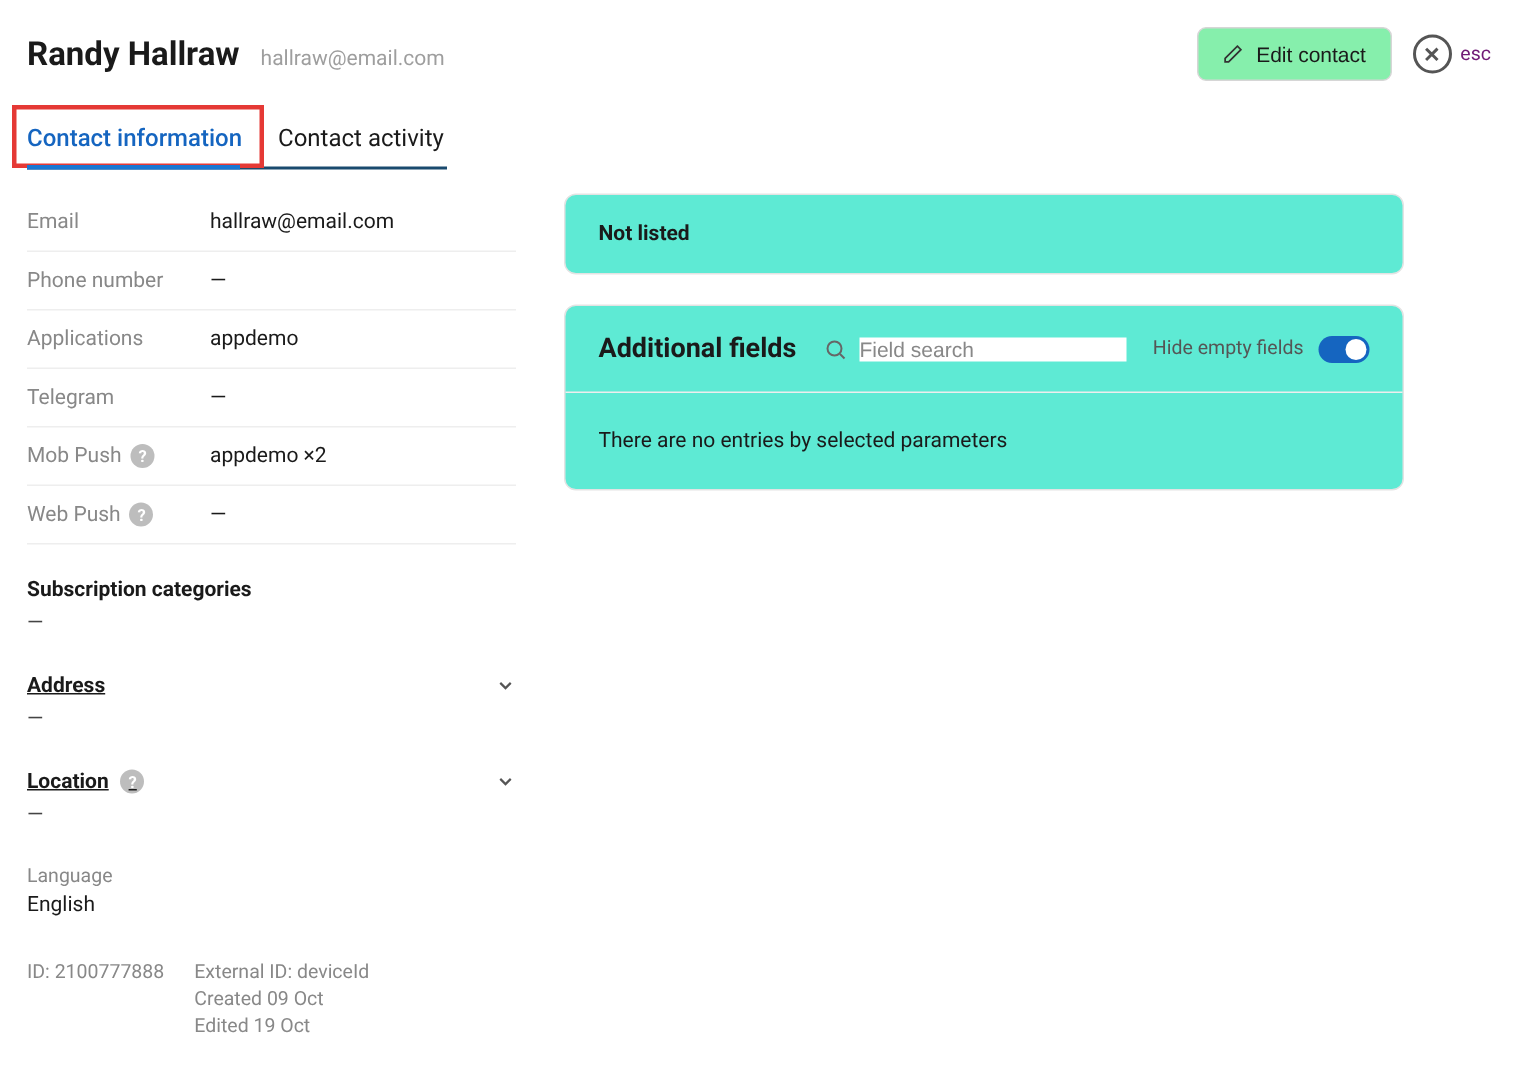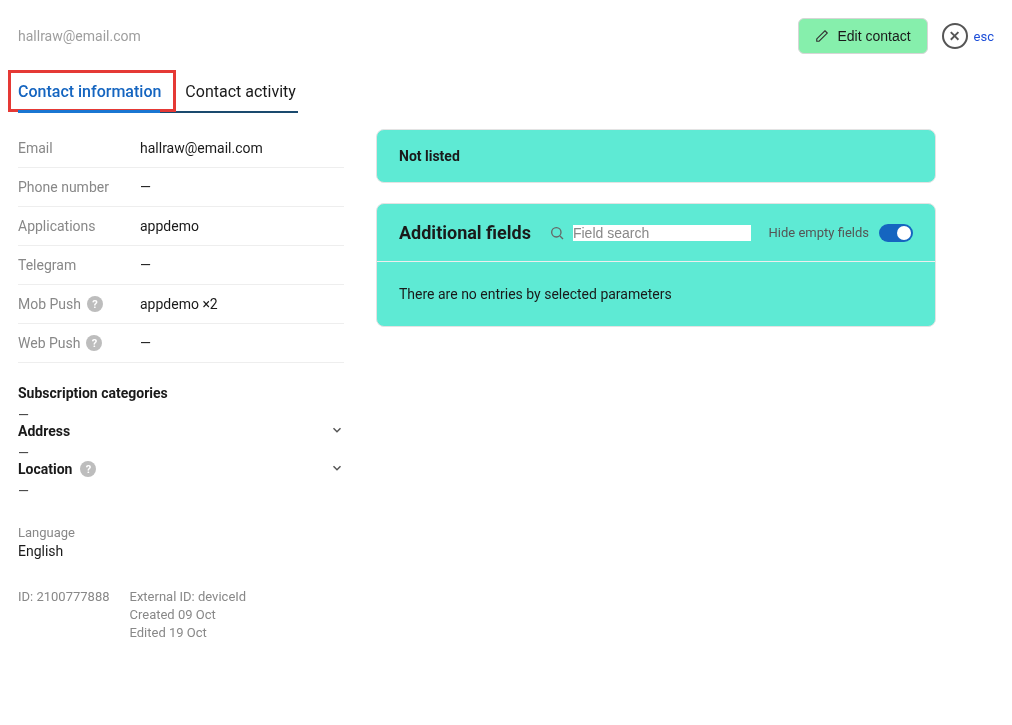--- a/index.html
+++ b/index.html
@@ -59,21 +59,21 @@
       border: 2px solid #555;
       border-radius: 50%;
       display: flex;
       align-items: center;
       justify-content: center;
       color: #555;
       font-size: 14px;
       font-weight: 700;
     }
     .esc-text {
-      color: #1d4ed8;
+      color: #701a75;
       font-size: 13px;
     }
     .tabs {
       display: flex;
       border-bottom: 2px solid #1a4a6e;
       width: 280px;
       margin-bottom: 16px;
       position: relative;
     }
     .tab {
@@ -142,20 +142,23 @@
       margin-top: 22px;
     }
     .dash-value {
       color: #444;
       font-size: 14px;
       margin-top: 6px;
     }
     .collapse-row {
       display: flex;
       justify-content: space-between;
+      align-items: center;
+      margin-top: 26px;
+      text-decoration: underline;
     }
     .collapse-label {
       font-size: 14px;
       font-weight: 700;
       display: flex;
       align-items: center;
       gap: 8px;
     }
     .chevron {
       color: #555;
@@ -271,20 +274,21 @@
       font-size: 14px;
       color: #1a1a1a;
     }
     svg { display: block; }
   </style>
 </head>
 <body>
 
 <div class="header">
   <div class="header-left">
+    <div class="contact-name">Randy Hallraw</div>
     <div class="contact-email-top">hallraw@email.com</div>
   </div>
   <div class="header-right">
     <button class="edit-btn">
       <span>
         <svg width="14" height="14" viewBox="0 0 24 24" fill="none" stroke="#333" stroke-width="2">
             <path d="M17 3l4 4L7 21H3v-4L17 3z"></path>
           </svg>
       </span>
       <span>Edit contact</span>

